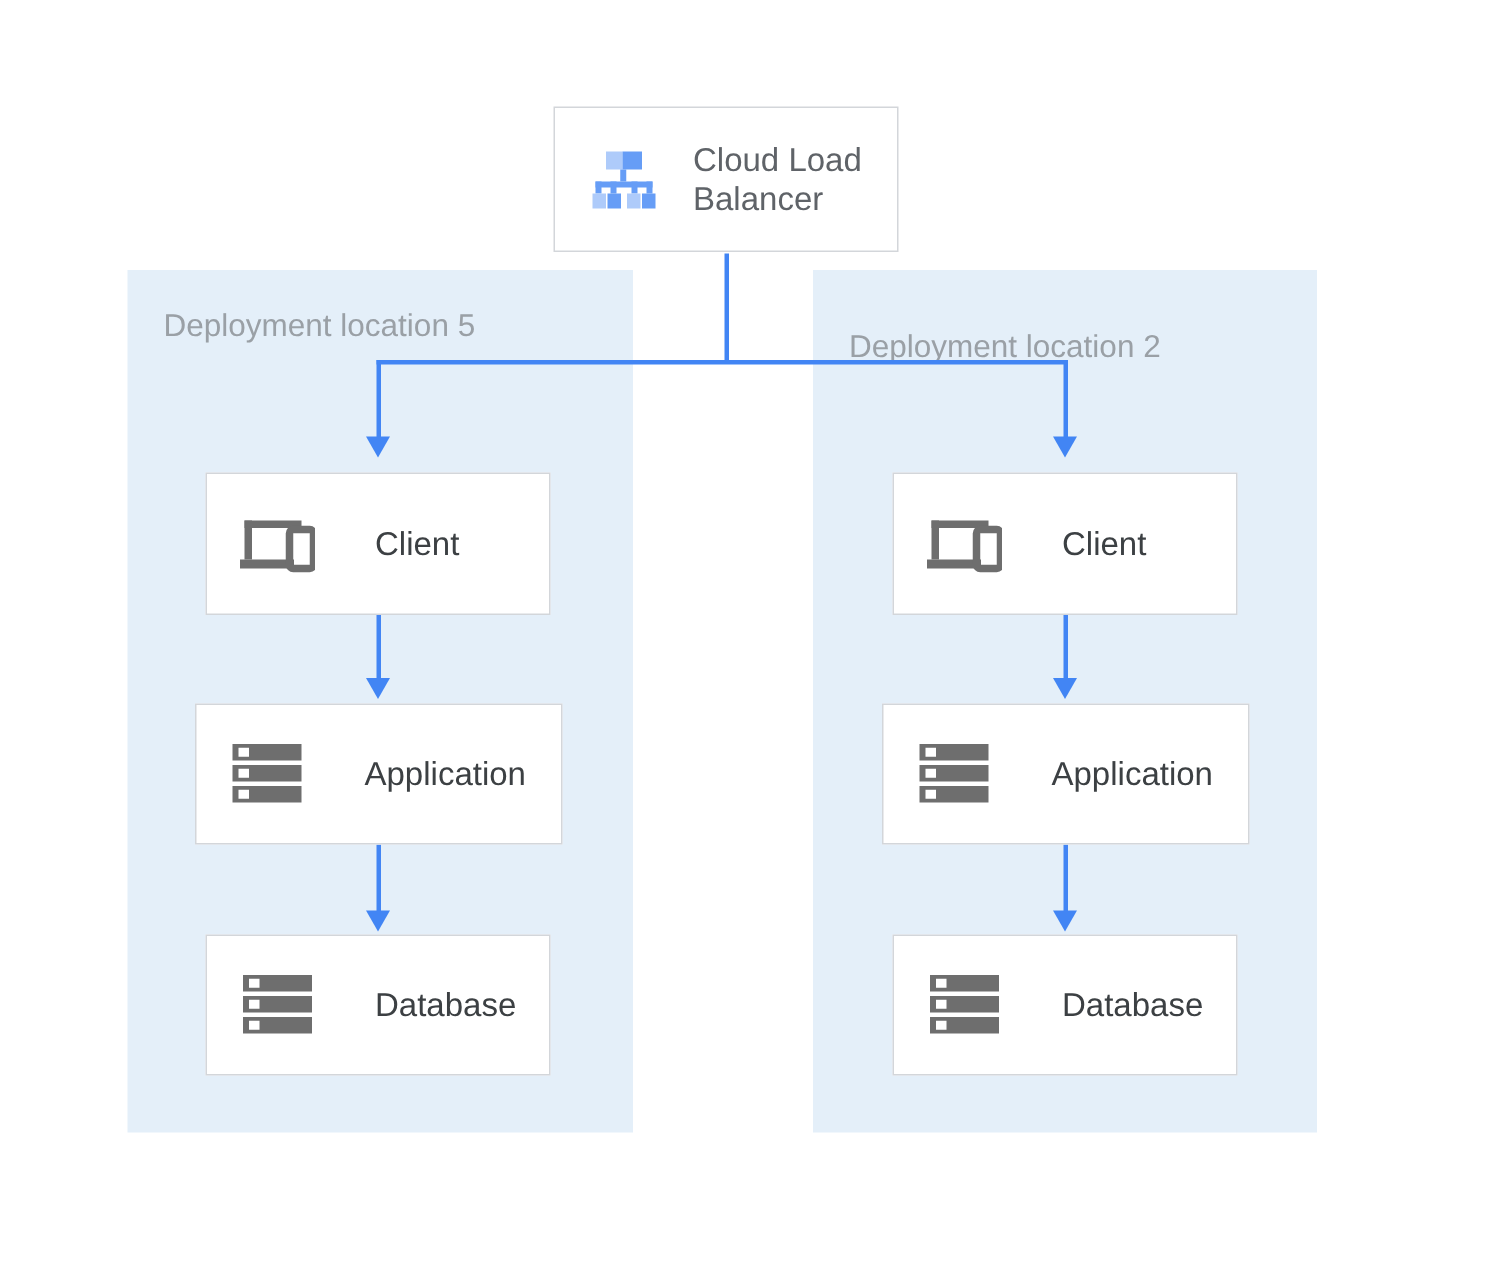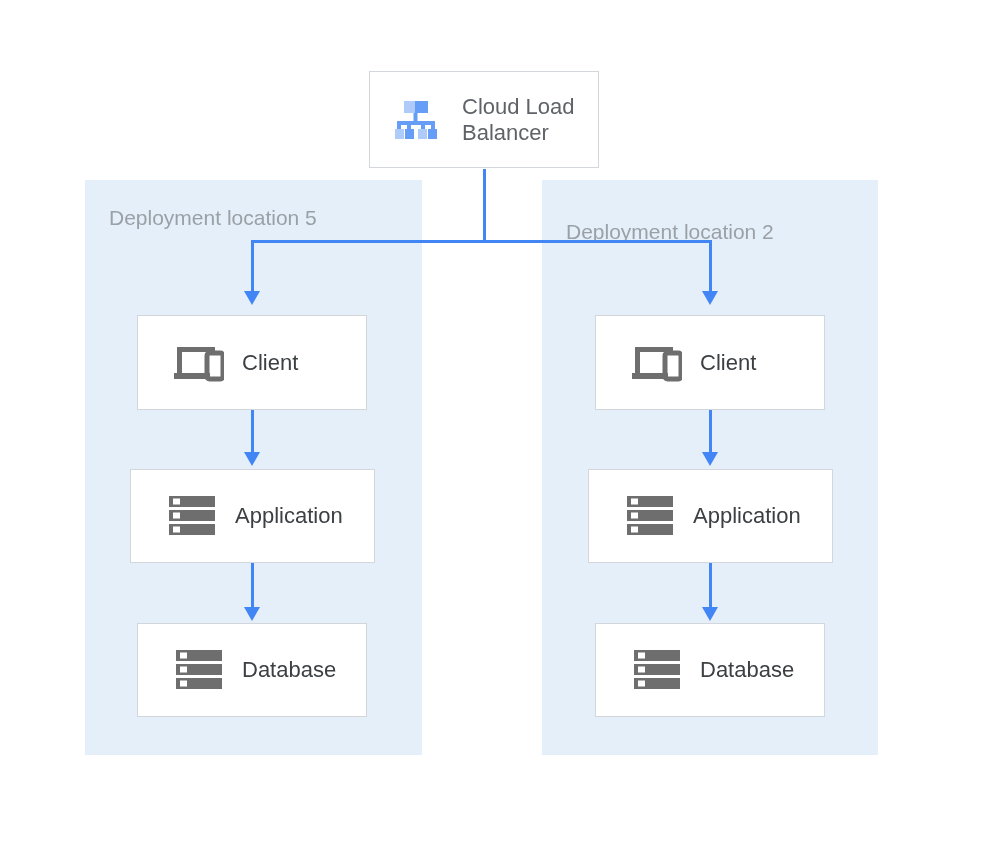--- a/index.html
+++ b/index.html
@@ -54,21 +54,21 @@
     white-space: pre-line;
   }
 
   
   .lb-box {
     padding-left: 22px;
   }
   .lb-box .node-icon { margin-right: 22px; }
   .lb-box .node-label { color: #5f6368; }
 
-  .svc-box { padding-left: 36px; }
+  .svc-box { padding-left: 22px; gap: 22px; }
   .svc-box .node-icon { margin-right: 18px; }
 
   
   .vline {
     position: absolute;
     background: #4285f4;
     width: 3px;
   }
   .hline {
     position: absolute;

